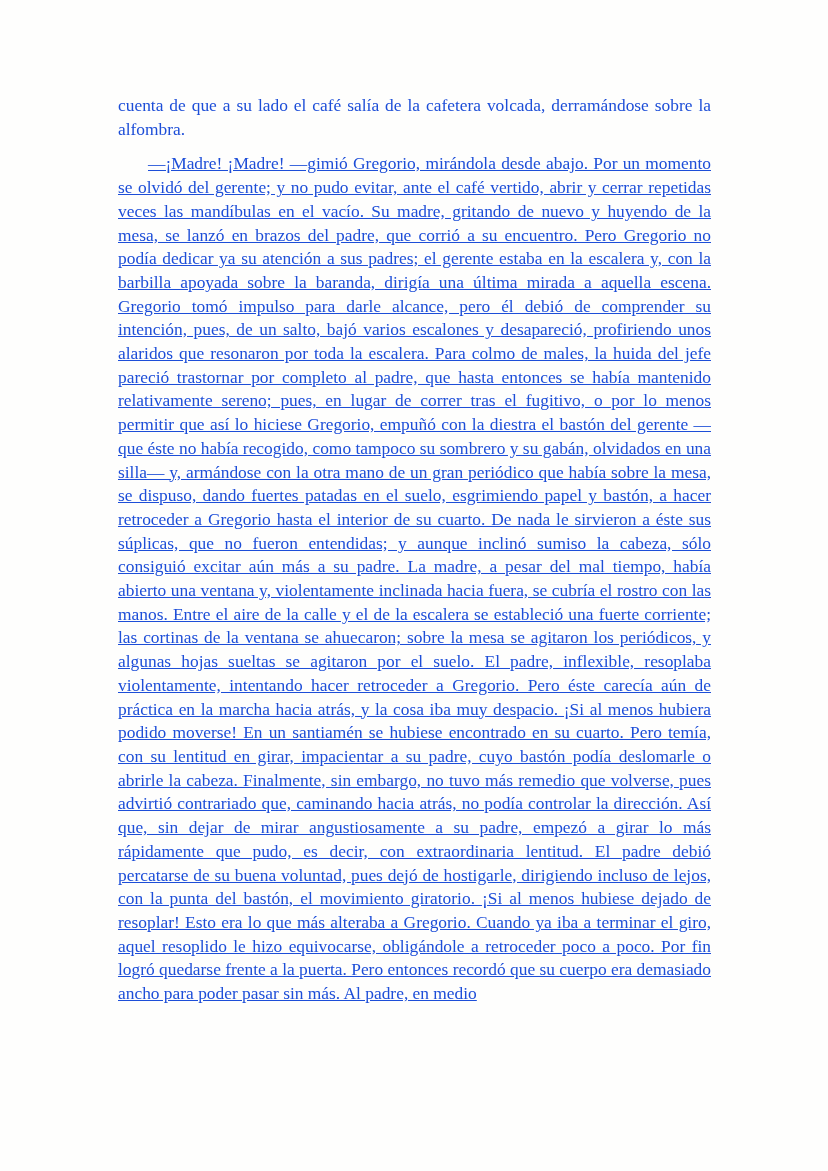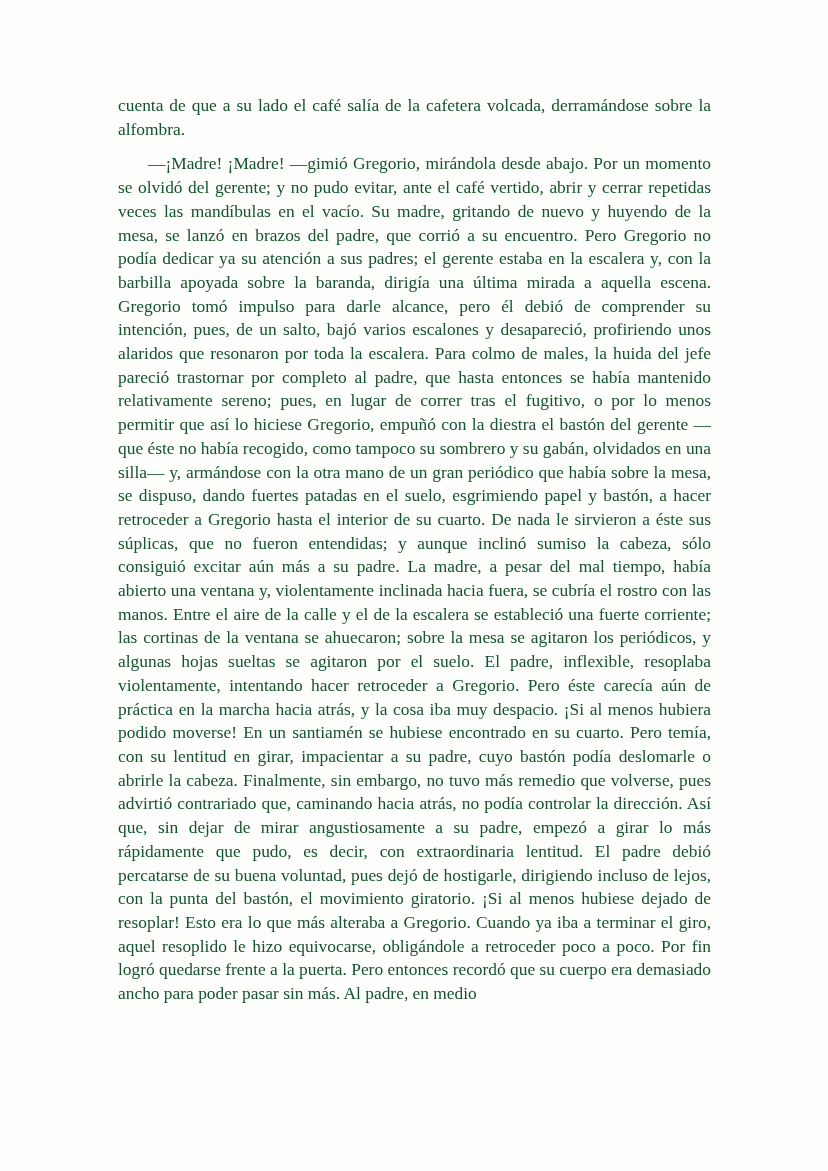--- a/index.html
+++ b/index.html
@@ -7,21 +7,21 @@
     padding: 0;
     background: #ffffff;
   }
   .page {
     position: relative;
     width: 828px;
     height: 1171px;
     background: #fefefd;
     overflow: hidden;
     font-family: "Liberation Serif", "DejaVu Serif", serif;
-    color: #14532d;
+    color: #1d4ed8;
   }
   .text-block {
     position: absolute;
     top: 94px;
     left: 118px;
     width: 593px;
     font-size: 17.4px;
     line-height: 23.7px;
     text-align: justify;
     text-justify: inter-word;
@@ -29,20 +29,21 @@
   .text-block p {
     margin: 0;
     padding: 0;
   }
   p.paragraph-continuation {
     text-indent: 0;
   }
   p.paragraph-indented {
     margin-top: 11px;
     text-indent: 30px;
+    text-decoration: underline;
   }
 </style>
 </head>
 <body>
 
 <div class="page">
   <div class="text-block">
     <p class="paragraph-continuation">cuenta de que a su lado el café salía de la cafetera volcada, derramándose sobre la alfombra.</p>
     <p class="paragraph-indented">—¡Madre! ¡Madre! —gimió Gregorio, mirándola desde abajo. Por un momento se olvidó del gerente; y no pudo evitar, ante el café vertido, abrir y cerrar repetidas veces las mandíbulas en el vacío. Su madre, gritando de nuevo y huyendo de la mesa, se lanzó en brazos del padre, que corrió a su encuentro. Pero Gregorio no podía dedicar ya su atención a sus padres; el gerente estaba en la escalera y, con la barbilla apoyada sobre la baranda, dirigía una última mirada a aquella escena. Gregorio tomó impulso para darle alcance, pero él debió de comprender su intención, pues, de un salto, bajó varios escalones y desapareció, profiriendo unos alaridos que resonaron por toda la escalera. Para colmo de males, la huida del jefe pareció trastornar por completo al padre, que hasta entonces se había mantenido relativamente sereno; pues, en lugar de correr tras el fugitivo, o por lo menos permitir que así lo hiciese Gregorio, empuñó con la diestra el bastón del gerente —que éste no había recogido, como tampoco su sombrero y su gabán, olvidados en una silla— y, armándose con la otra mano de un gran periódico que había sobre la mesa, se dispuso, dando fuertes patadas en el suelo, esgrimiendo papel y bastón, a hacer retroceder a Gregorio hasta el interior de su cuarto. De nada le sirvieron a éste sus súplicas, que no fueron entendidas; y aunque inclinó sumiso la cabeza, sólo consiguió excitar aún más a su padre. La madre, a pesar del mal tiempo, había abierto una ventana y, violentamente inclinada hacia fuera, se cubría el rostro con las manos. Entre el aire de la calle y el de la escalera se estableció una fuerte corriente; las cortinas de la ventana se ahuecaron; sobre la mesa se agitaron los periódicos, y algunas hojas sueltas se agitaron por el suelo. El padre, inflexible, resoplaba violentamente, intentando hacer retroceder a Gregorio. Pero éste carecía aún de práctica en la marcha hacia atrás, y la cosa iba muy despacio. ¡Si al menos hubiera podido moverse! En un santiamén se hubiese encontrado en su cuarto. Pero temía, con su lentitud en girar, impacientar a su padre, cuyo bastón podía deslomarle o abrirle la cabeza. Finalmente, sin embargo, no tuvo más remedio que volverse, pues advirtió contrariado que, caminando hacia atrás, no podía controlar la dirección. Así que, sin dejar de mirar angustiosamente a su padre, empezó a girar lo más rápidamente que pudo, es decir, con extraordinaria lentitud. El padre debió percatarse de su buena voluntad, pues dejó de hostigarle, dirigiendo incluso de lejos, con la punta del bastón, el movimiento giratorio. ¡Si al menos hubiese dejado de resoplar! Esto era lo que más alteraba a Gregorio. Cuando ya iba a terminar el giro, aquel resoplido le hizo equivocarse, obligándole a retroceder poco a poco. Por fin logró quedarse frente a la puerta. Pero entonces recordó que su cuerpo era demasiado ancho para poder pasar sin más. Al padre, en medio</p>
   </div>

